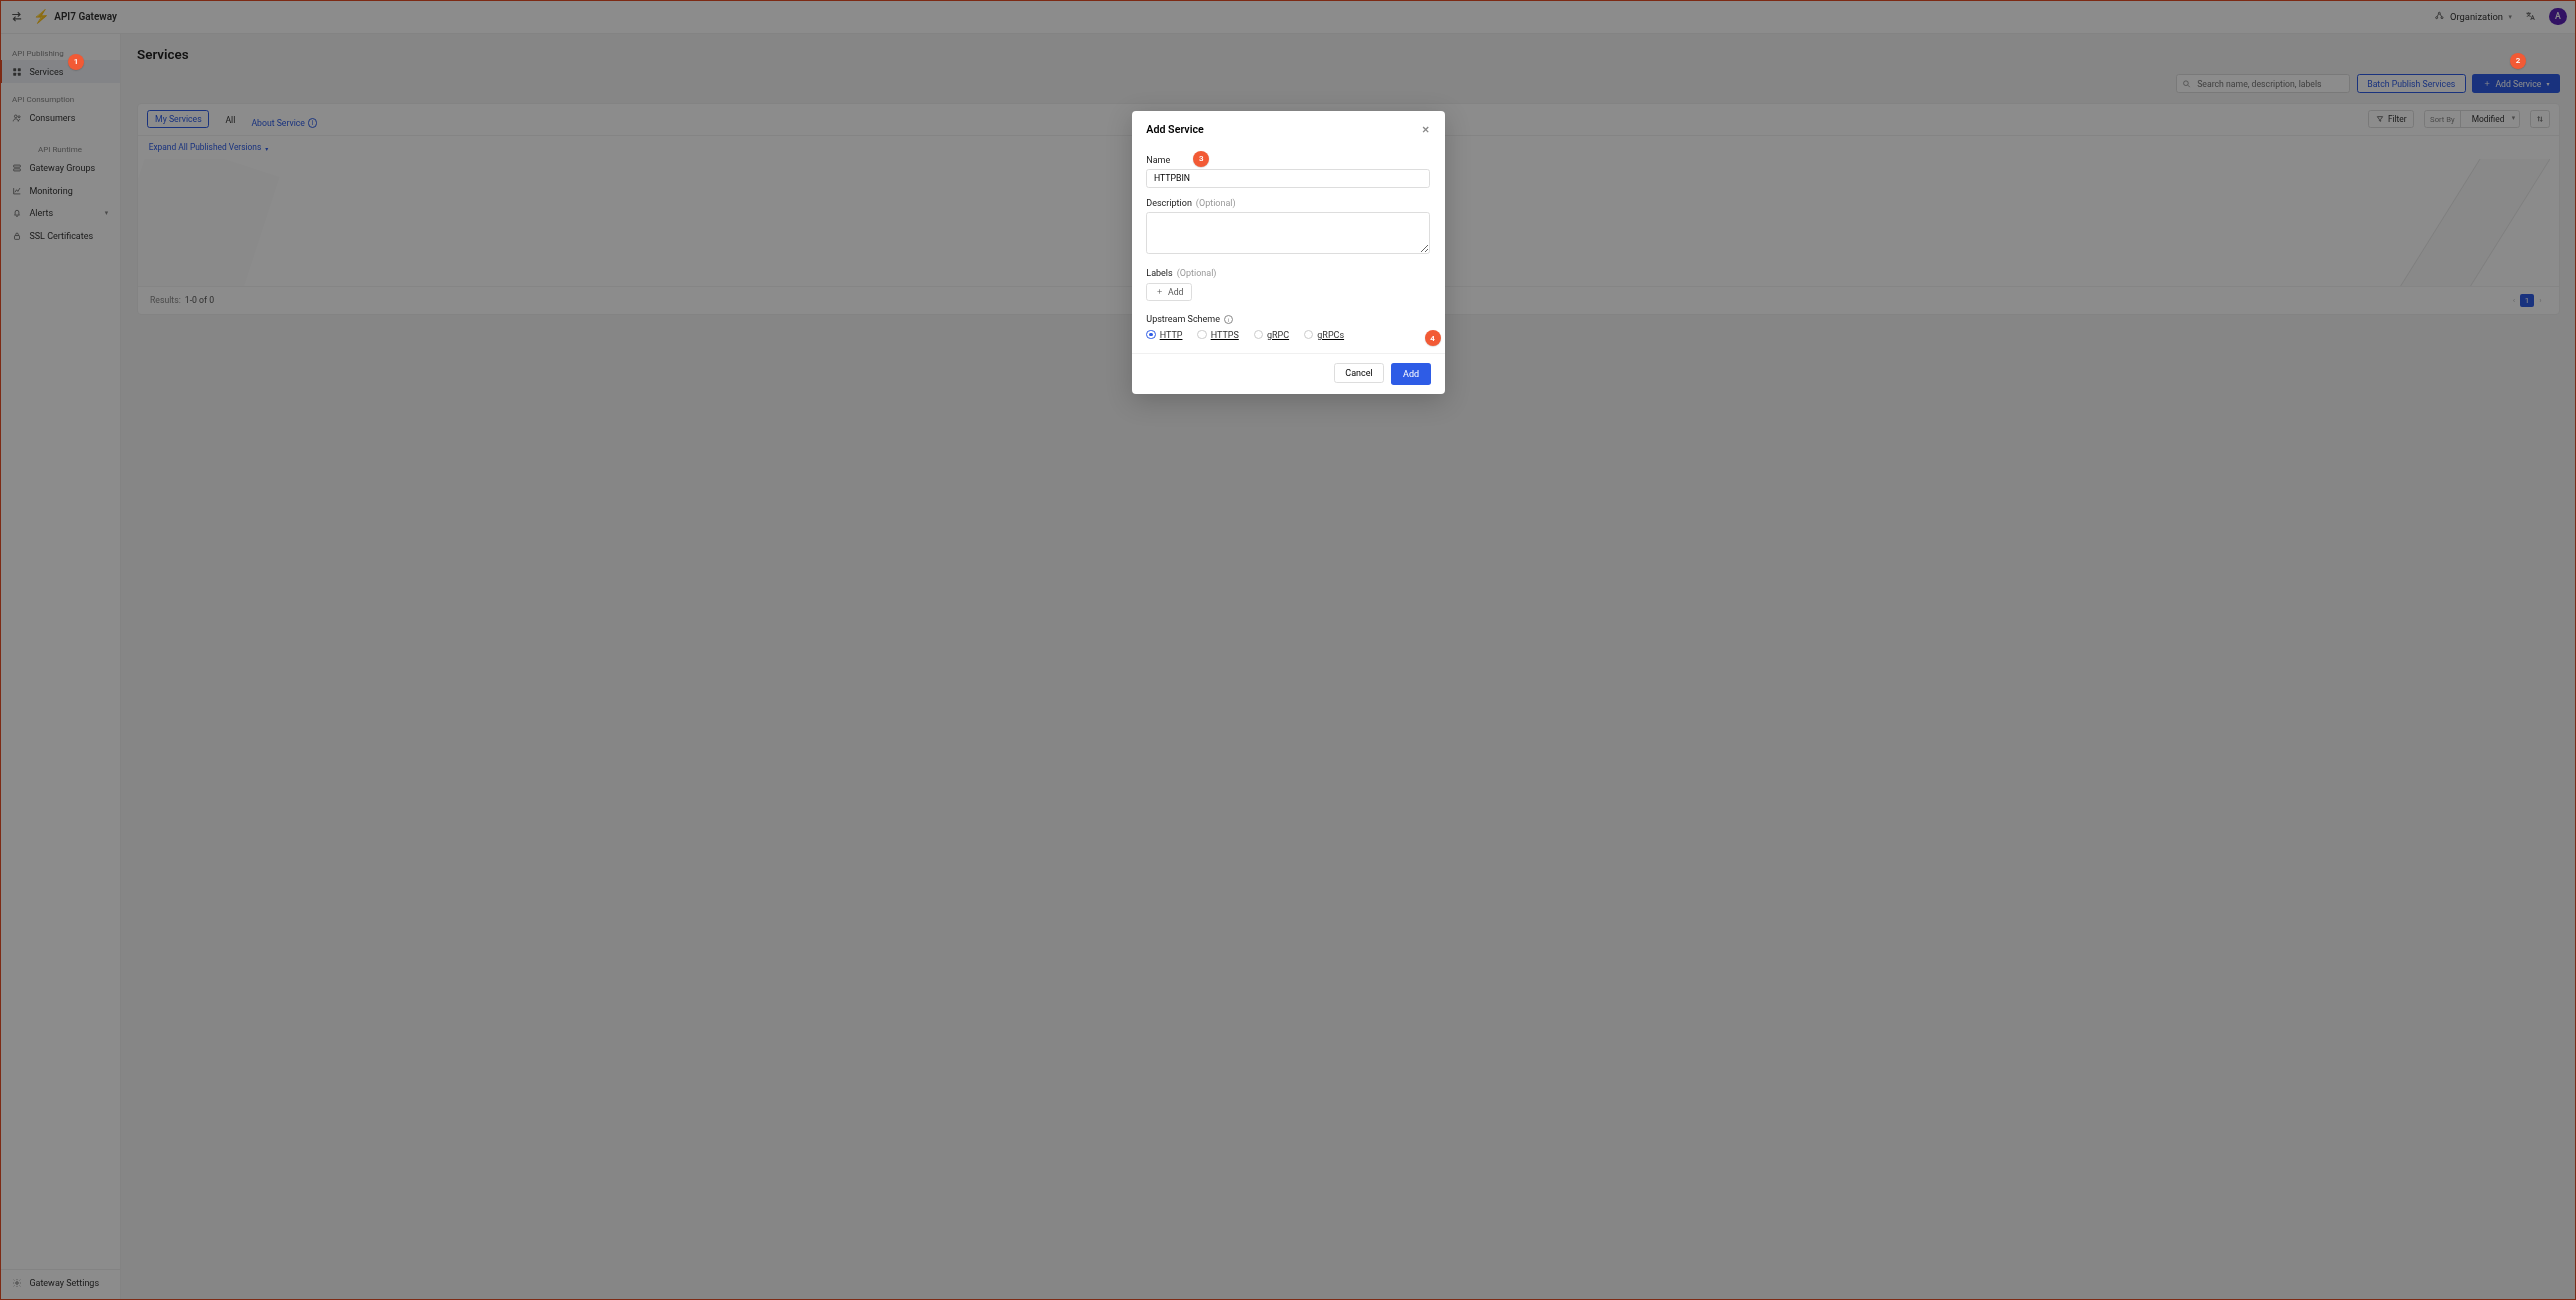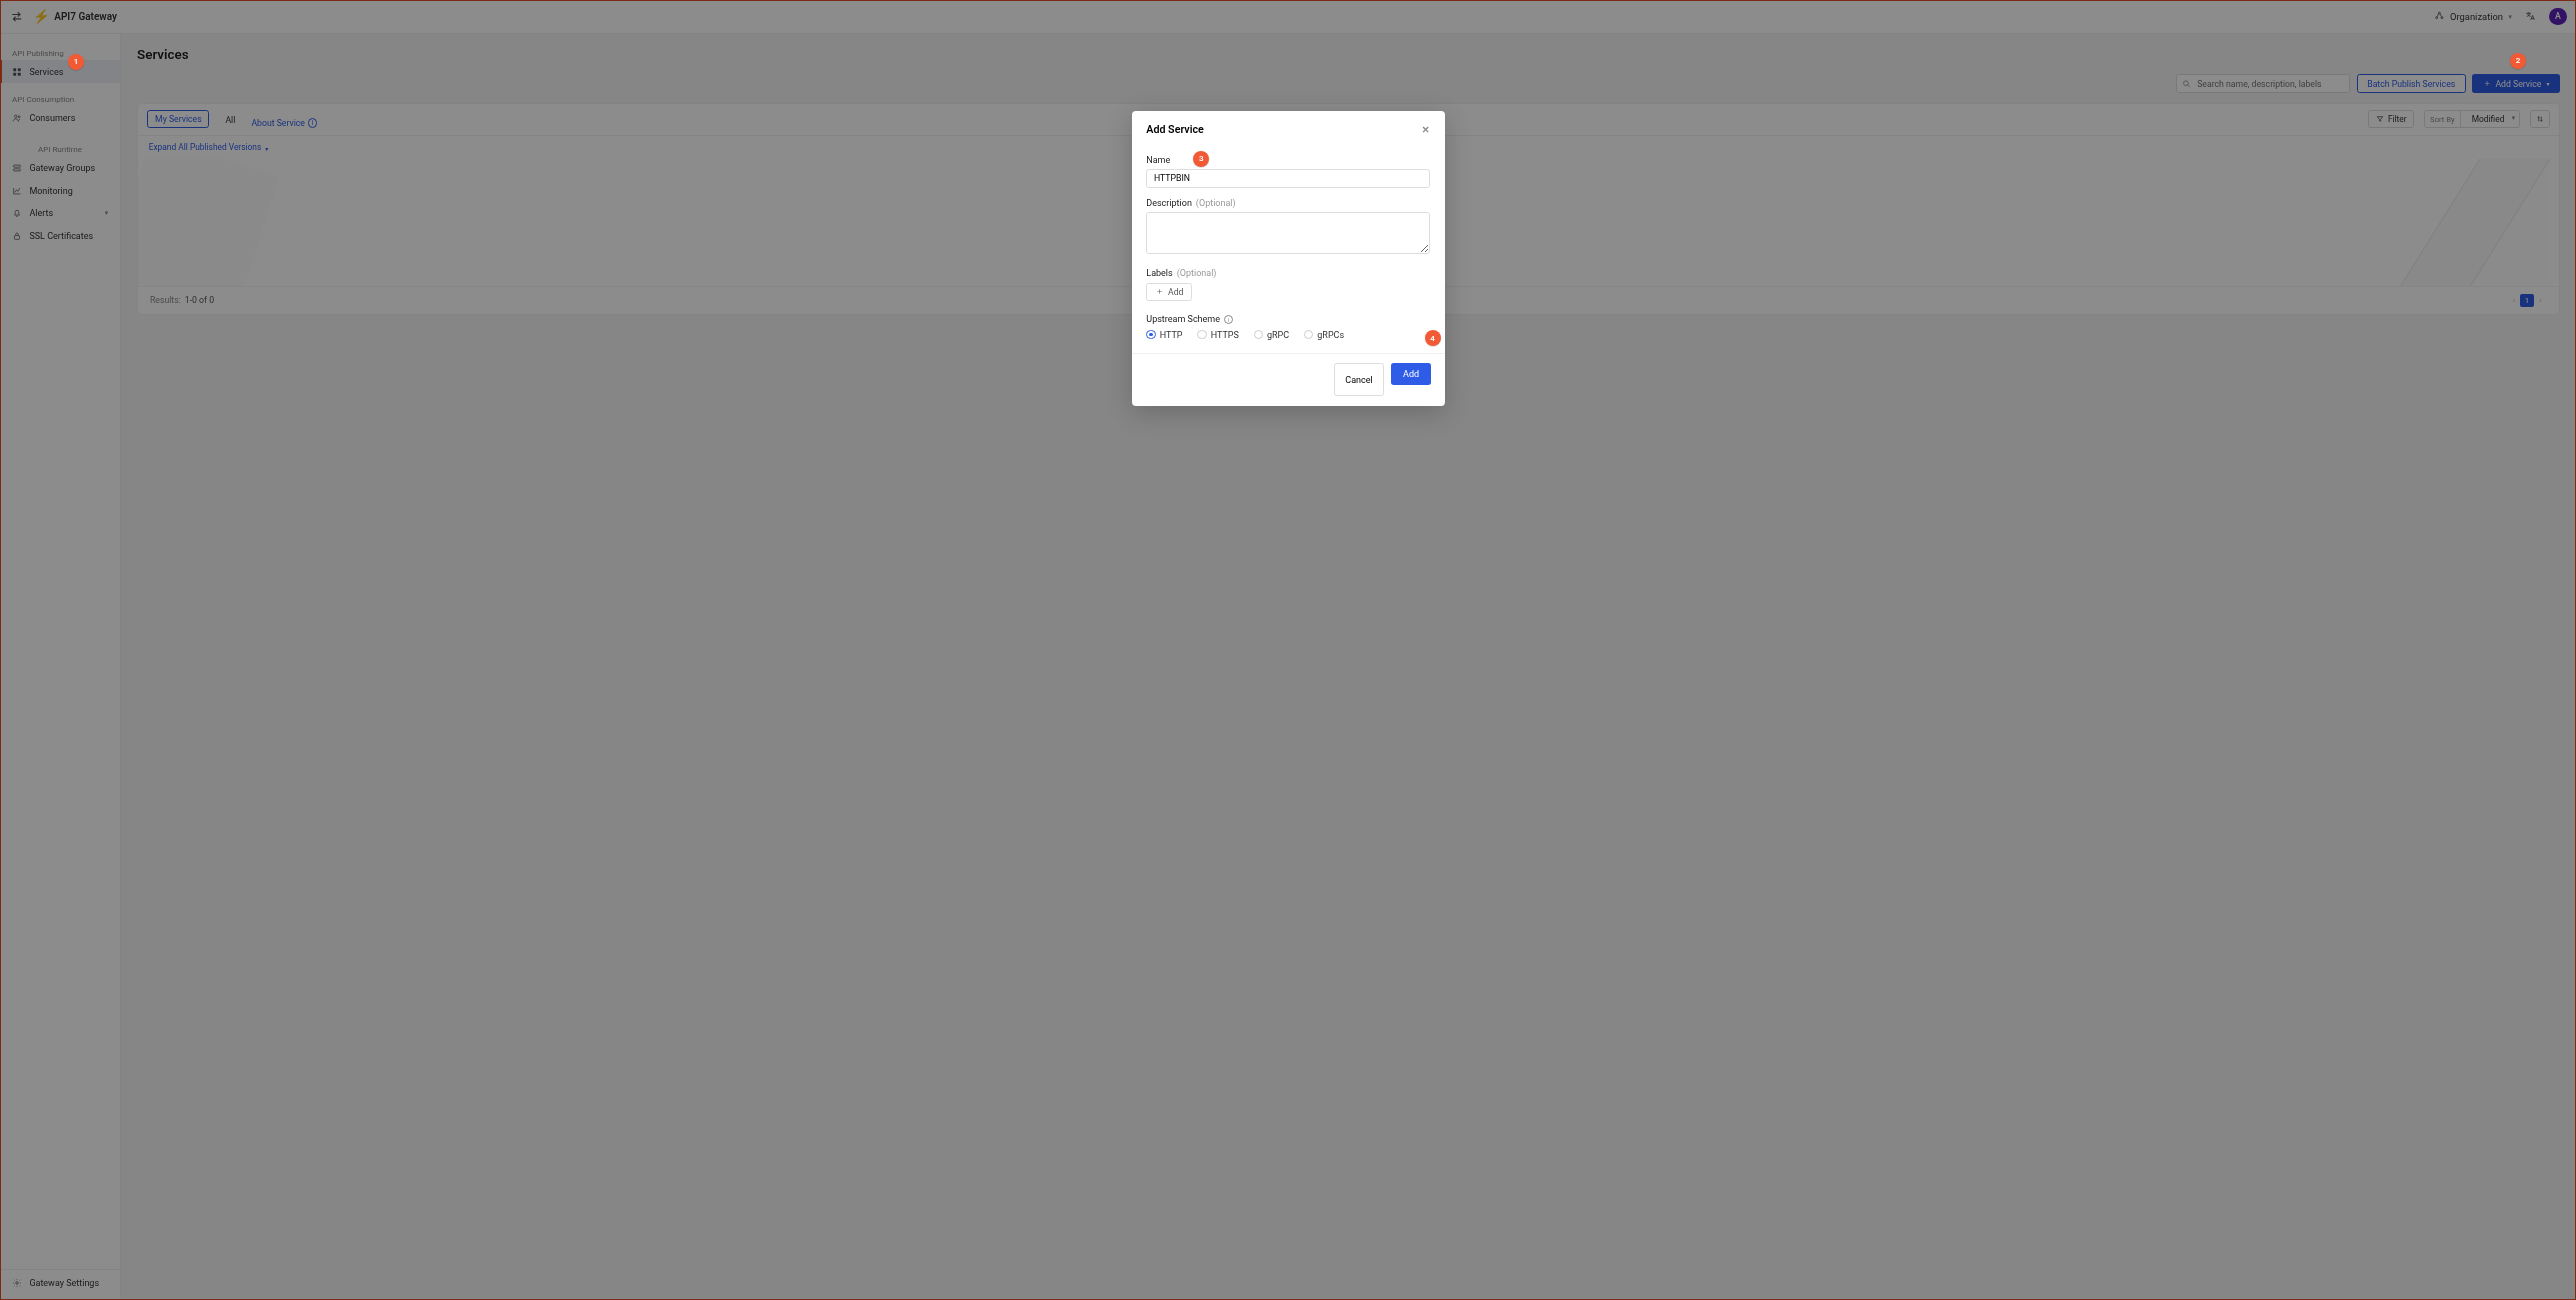--- a/index.html
+++ b/index.html
@@ -81,27 +81,27 @@
   .modal { width: 313px; background:#fff; border-radius:4px; position:relative; box-shadow:0 6.7px 27px rgba(0,0,0,.2); }
   .modal-header { padding: 12px 14.8px 9.4px; font-size:10.7px; font-weight:600; display:flex; align-items:center; }
   .modal-close { margin-left:auto; color:#888; cursor:pointer; font-size:9.4px; }
   .modal-body { padding: 5.4px 14.8px 13.4px; }
   .field-label { font-size: 9px; color:#222; margin-top: 4px; margin-bottom:4px; display:flex; align-items:center; gap:4px; }
   .optional { color:#999; font-weight:400; }
   .text-input { width:100%; height:19px; border:0.7px solid #ddd; border-radius:2.7px; padding:0 6.7px; font-size:8.7px; }
   .textarea { width:100%; height:42px; border:0.7px solid #ddd; border-radius:2.7px; padding:4px 6.7px; font-size:8.7px; resize:vertical; position:relative; }
   .add-chip { display:inline-flex; align-items:center; gap:4px; height:17.4px; padding:0 8px; border:0.7px solid #ddd; border-radius:2.7px; font-size:8.7px; color:#555; margin-top:1.3px; }
   .info-ic { width:9.4px; height:9.4px; border:0.8px solid #888; border-radius:50%; display:inline-flex; align-items:center; justify-content:center; font-size:6px; color:#888; }
-  .radio-row { display:flex; gap:14.8px; margin-top:5.4px; }
+  .radio-row { display:flex; gap:14.8px; margin-top:5.4px;text-decoration:underline; }
   .radio-item { display:flex; align-items:center; gap:4px; font-size:9px; color:#333; }
   .radio-dot { width:9.4px; height:9.4px; border:1px solid #ccc; border-radius:50%; display:inline-block; position:relative; }
   .radio-item.checked .radio-dot { border-color:#2e5ce6; }
   .radio-item.checked .radio-dot::after { content:""; position:absolute; inset:2px; background:#2e5ce6; border-radius:50%; }
   .modal-footer { border-top:0.7px solid #f0f0f0; padding:9.4px 13.4px; display:flex; justify-content:flex-end; gap:6.7px; }
-  .btn-default { height:33px; padding:0 10.7px; border:0.7px solid #ddd; border-radius:2.7px; background:#fff; font-size:9px; }
+  .btn-default { height:20px; padding:0 10.7px; border:0.7px solid #ddd; border-radius:2.7px; background:#fff; font-size:9px; }
   .btn-primary-lg { height:21.5px; padding:0 12px; border-radius:2.7px; background:#2e5ce6; color:#fff; font-size:9px; border:none; position:relative; }
 
   svg { display:block; }
 </style>
 </head>
 <body>
 
 <div class="app-border"></div>
 
 <div class="topbar">

